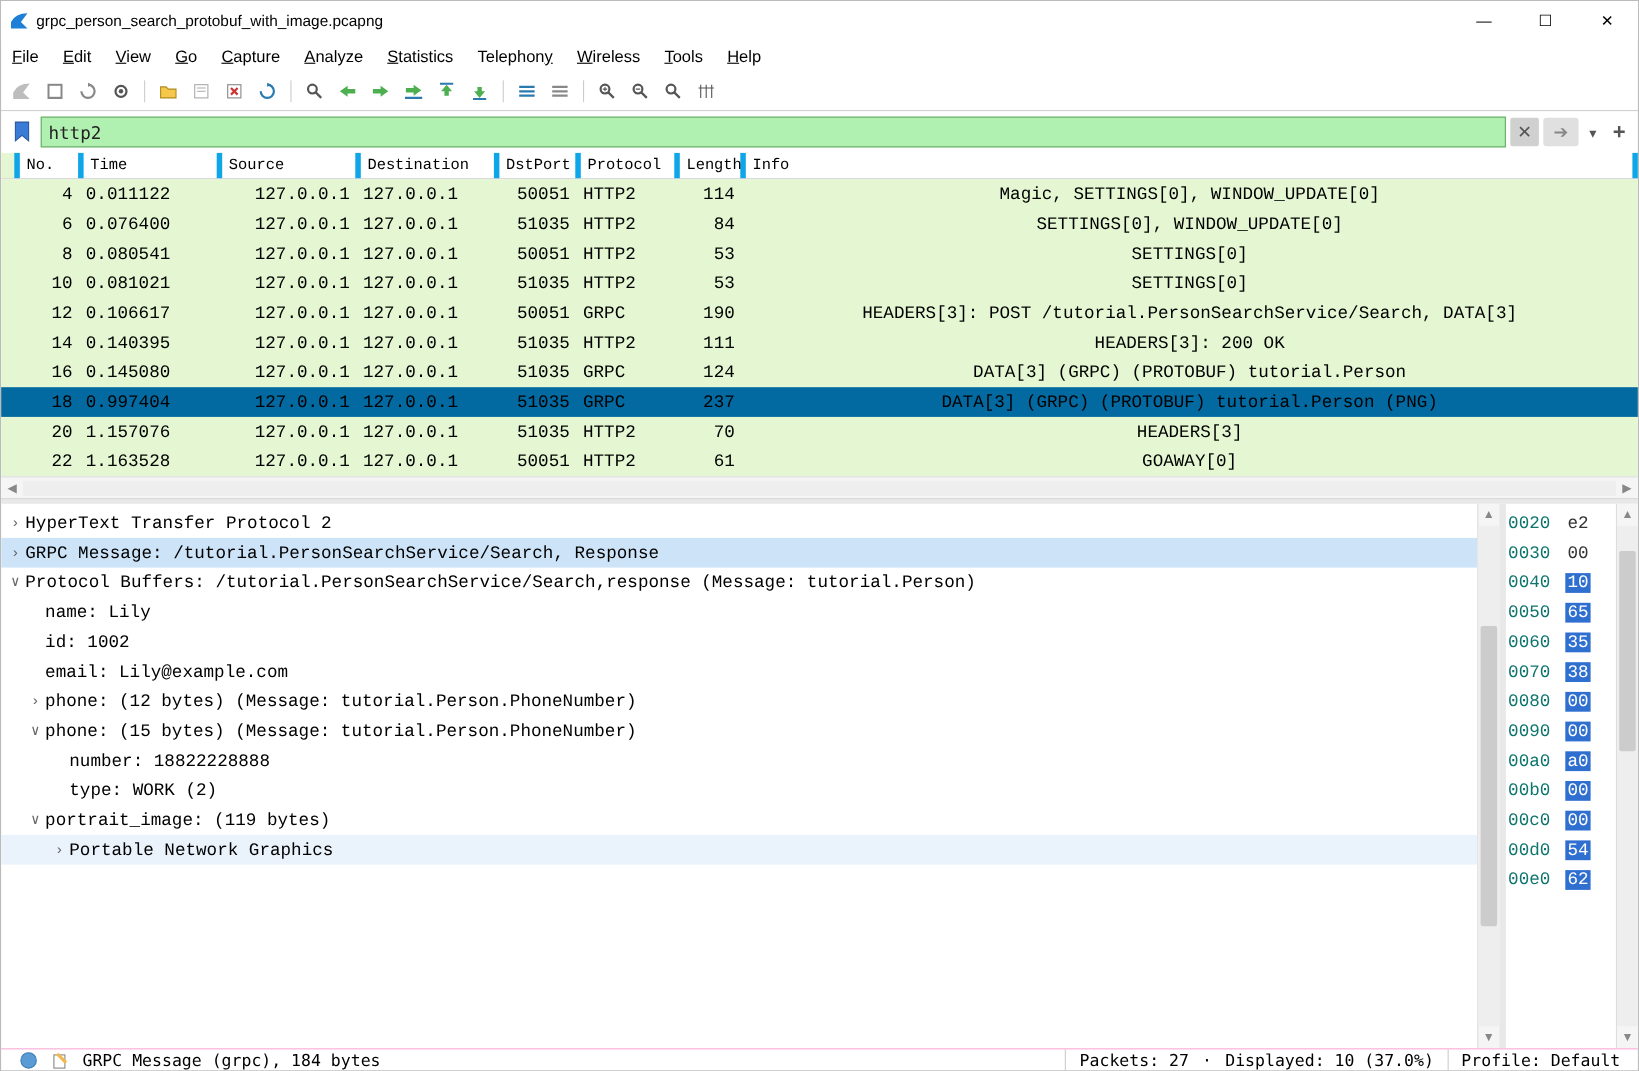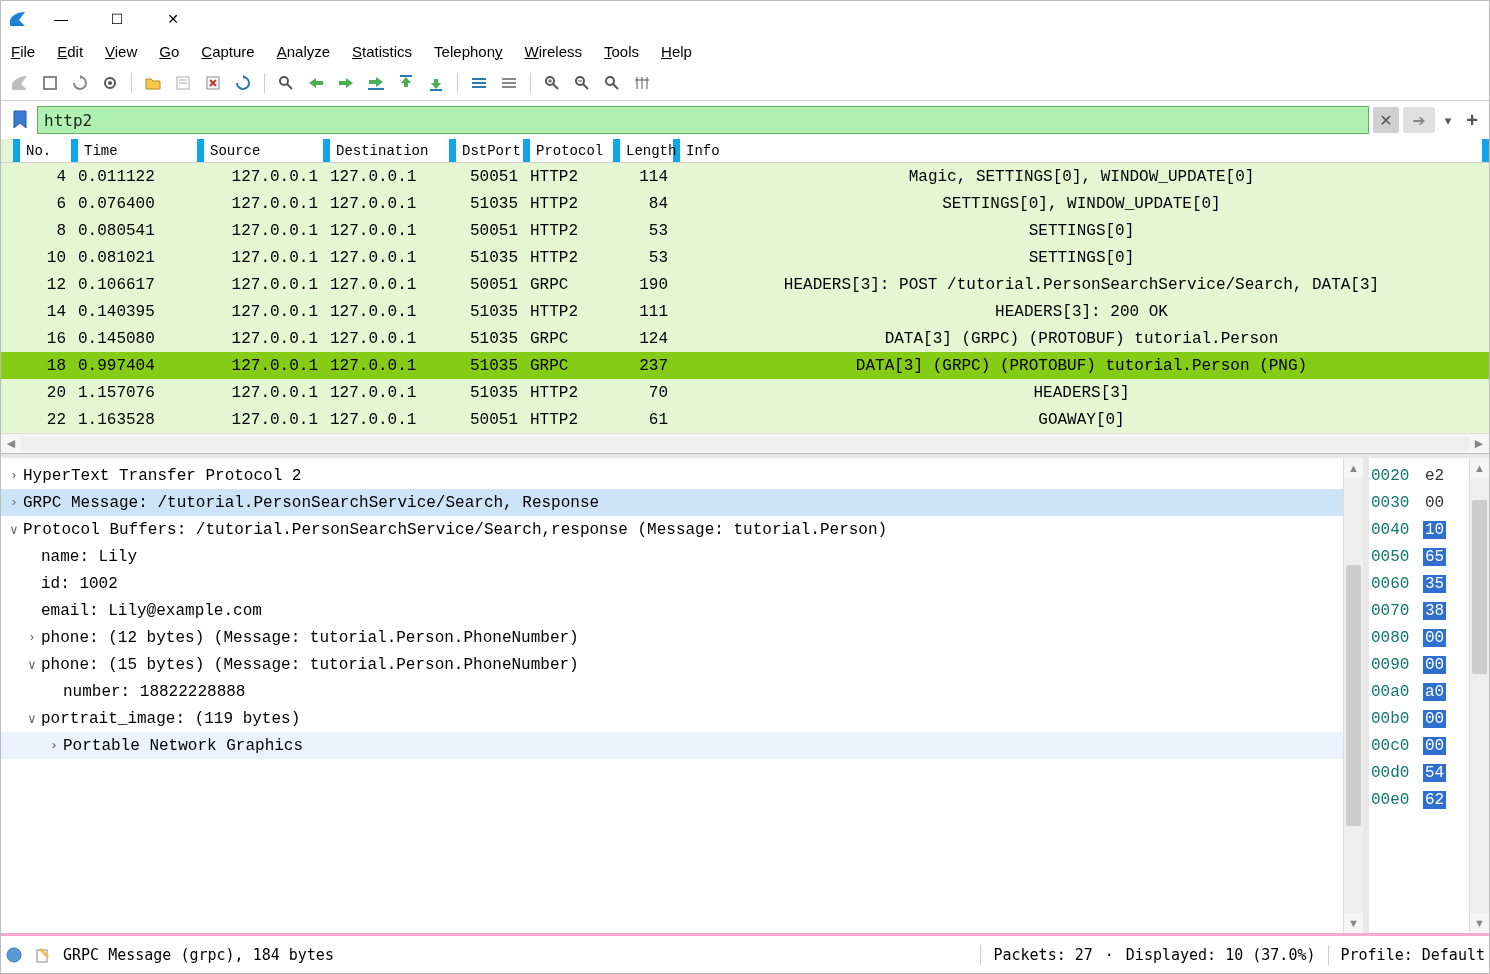--- a/index.html
+++ b/index.html
@@ -18,24 +18,24 @@
 .tsep { width:1px; height:20px; background:#ccc; margin:0 4px; }
 .filterbar { height:38px; display:flex; align-items:center; padding:3px 6px; gap:4px; }
 .bookmark-icon { width:26px; height:26px; display:flex; align-items:center; justify-content:center; }
 .filter-input { flex:1; height:28px; background:#b0f0b0; border:1px solid #6aaa6a; padding:0 6px; font-family:Consolas,monospace; font-size:16px; color:#222; outline:none; }
 .filter-clear { width:26px; height:26px; background:#d0d0d0; display:flex; align-items:center; justify-content:center; border-radius:2px; font-size:16px; color:#555; }
 .filter-arrow { width:32px; height:26px; background:#e0e0e0; display:flex; align-items:center; justify-content:center; border-radius:3px; font-size:16px; color:#888; }
 .filter-dd { width:18px; display:flex; align-items:center; justify-content:center; color:#555; }
 .filter-plus { width:22px; display:flex; align-items:center; justify-content:center; font-size:20px; color:#555; font-weight:bold; }
 .packet-area { flex:0 0 auto; display:flex; flex-direction:column; border-bottom:1px solid #bbb; }
 .pkt-header { display:flex; height:24px; align-items:center; border-bottom:1px solid #d0d0d0; font-size:14px; }
-.pkt-header > div { padding:0 6px; border-right:7px solid #0ea5e9; height:100%; display:flex; align-items:center; }
+.pkt-header > div { padding:0 6px; border-right:5px solid #0ea5e9; height:100%; display:flex; align-items:center; }
 .pkt-rows { background:#e4f7d2; }
 .pkt-row { display:flex; height:27px; align-items:center; }
-.pkt-row.selected { background:#84cc16; }
+.pkt-row.selected { background:#0369a1; }
 .pkt-row > div { padding:0 6px; white-space:nowrap; overflow:hidden; }
 .col-bar { width:12px; background:#e4f7d2; border-right:1px solid #d0d0d0; }
 .col-no { width:58px; text-align:right; }
 .col-time { width:126px; }
 .col-src { width:126px;text-align:right; }
 .col-dst { width:126px; }
 .col-port { width:74px; text-align:right; }
 .col-proto { width:90px; }
 .col-len { width:60px; text-align:right; }
 .col-info { flex:1;text-align:center; }
@@ -56,35 +56,36 @@
 .vscroll .sb-btn { height:20px; text-align:center; color:#888; font-size:11px; line-height:20px; }
 .vscroll .sb-track { flex:1; background:#eee; position:relative; }
 .vscroll .sb-thumb { position:absolute; left:2px; right:2px; background:#ccc; border-radius:2px; }
 .divider-v { width:6px; background:#e8e8e8; cursor:col-resize; }
 .hex-pane { width:120px; display:flex; min-width:0; }
 .hex-body { flex:1; overflow:hidden; padding:4px 2px; }
 .hex-row { display:flex; height:27px; align-items:center; gap:8px; }
 .hex-off { color:#0f766e; width:44px; }
 .hex-val { background:#2f6fd0; color:#fff; padding:0 2px; }
 .hex-val.plain { background:transparent; color:#333;text-align:center; }
-.statusbar { height:40px; border-top:3px solid #f9a8d4; display:flex; align-items:center; padding:0 4px; font-size:15px; gap:12px; }
+.statusbar { height:20px; border-top:1px solid #f9a8d4; display:flex; align-items:center; padding:0 16px; font-size:15px; gap:12px; }
 .statusbar .sep { width:1px; height:20px; background:#ccc; }
 .statusbar .status-text { flex:1; font-family:Consolas,monospace; }
 .statusbar .right { font-family:Consolas,monospace; }
 svg { display:block; }
 </style>
 </head>
 <body>
 
 <div class="titlebar">
   <span class="fin">
     <svg viewBox="0 0 18 18">
         <path d="M1 16 L1 10 Q5 2 16 2 L10 10 L16 16 Z" fill="#1e7fd6"></path>
       </svg>
   </span>
+  <span class="title">grpc_person_search_protobuf_with_image.pcapng</span>
   <div class="winbtns">
     <div class="winbtn">―</div>
     <div class="winbtn">☐</div>
     <div class="winbtn">✕</div>
   </div>
 </div>
 
 <div class="menubar">
   <span><u>F</u>ile</span>
   <span><u>E</u>dit</span>
@@ -406,20 +407,24 @@
           <span class="txt">phone: (12 bytes) (Message: tutorial.Person.PhoneNumber)</span>
         </div>
         <div class="row indent1">
           <span class="tw">∨</span>
           <span class="txt">phone: (15 bytes) (Message: tutorial.Person.PhoneNumber)</span>
         </div>
         <div class="row indent2">
           <span class="tw"></span>
           <span class="txt">number: 18822228888</span>
         </div>
+        <div class="row indent2">
+          <span class="tw"></span>
+          <span class="txt">type: WORK (2)</span>
+        </div>
         <div class="row indent1">
           <span class="tw">∨</span>
           <span class="txt">portrait_image: (119 bytes)</span>
         </div>
         <div class="row sel2 indent2">
           <span class="tw">›</span>
           <span class="txt">Portable Network Graphics</span>
         </div>
       </div>
     <div class="vscroll">

